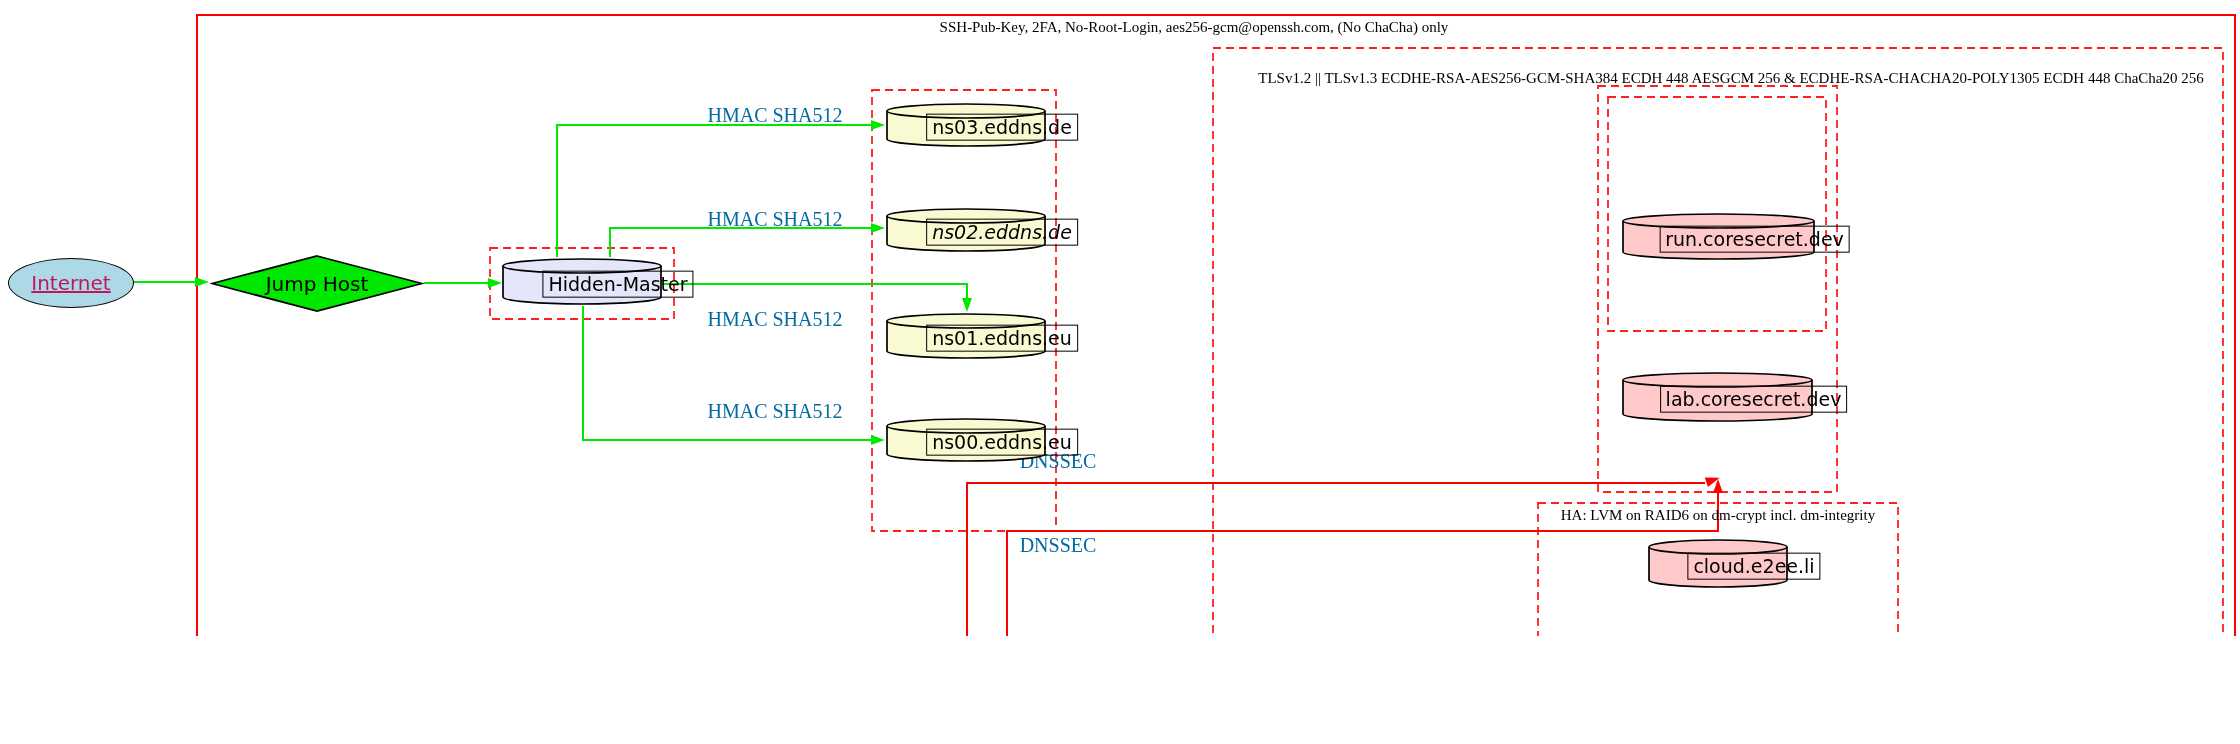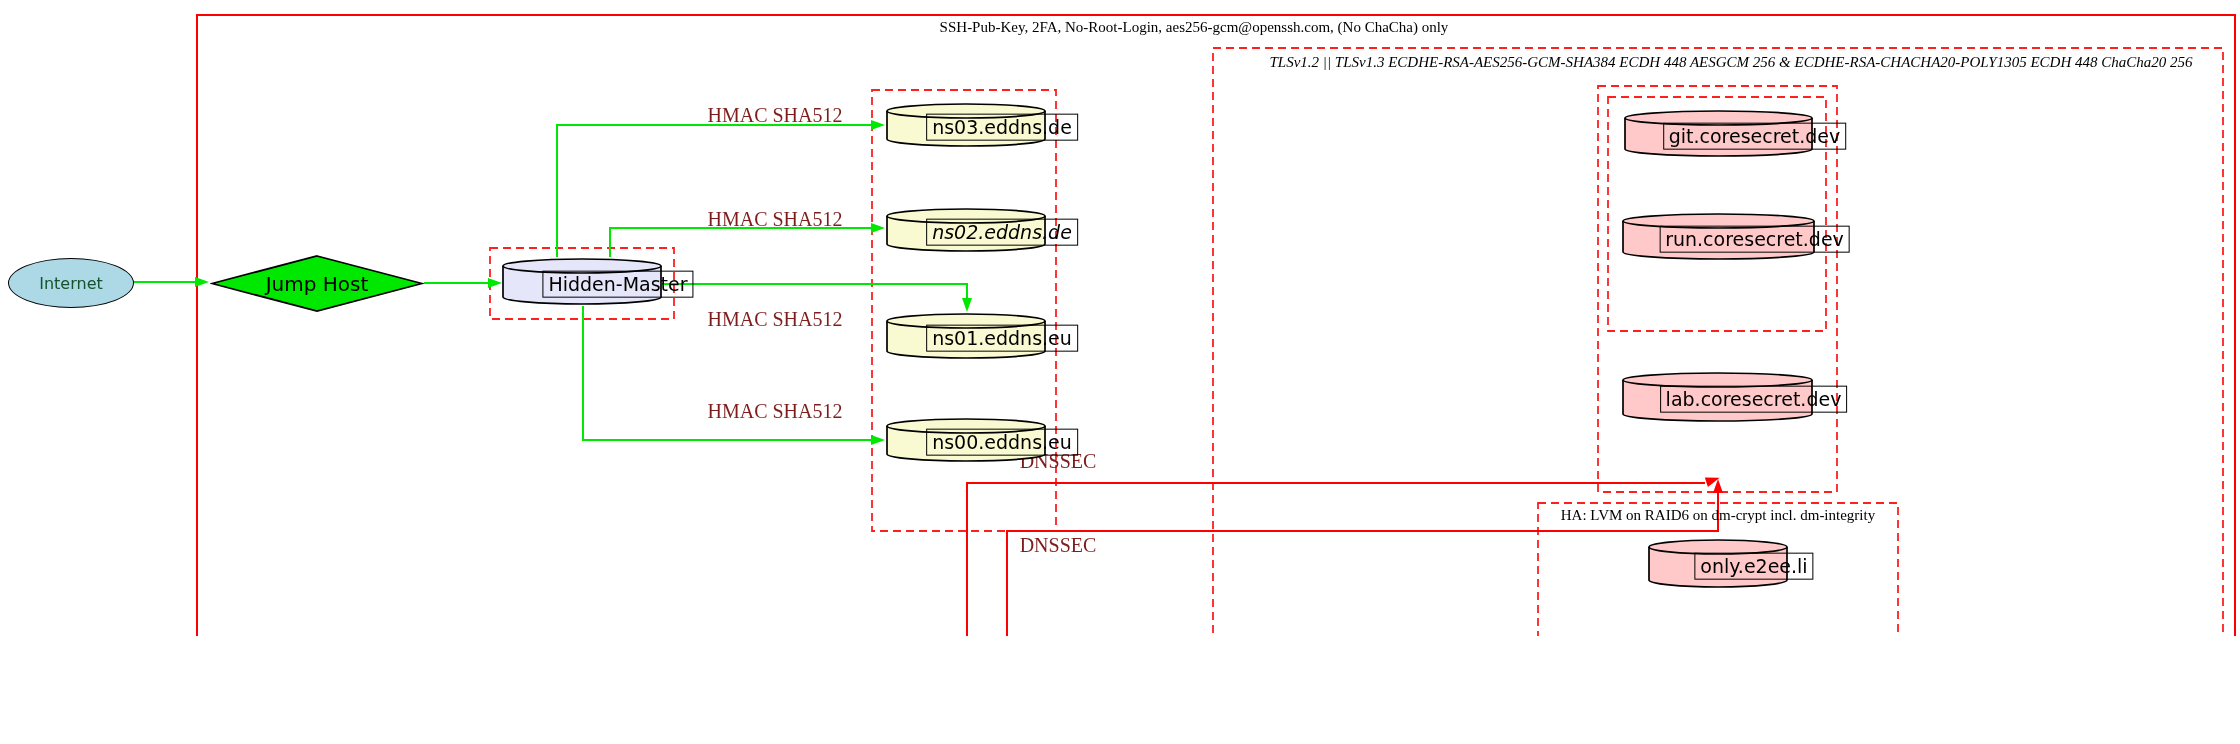--- a/index.html
+++ b/index.html
@@ -1,26 +1,26 @@
 <!DOCTYPE html>
 <html><head>
 <meta charset="utf-8">
 <style>
   html,body{margin:0;padding:0;background:#fff;}
   #canvas{position:relative;width:2240px;height:636px;background:#ffffff;overflow:hidden;
           font-family:"DejaVu Sans",sans-serif;}
   #shapes{position:absolute;left:0;top:0;}
   .node{position:absolute;display:flex;align-items:center;justify-content:center;}
-  .ell{border:1.7px solid #000;border-radius:50%;background:#add8e6;font-size:16px;color:#14532d;}
+  .ell{border:1.7px solid #000;border-radius:50%;background:#add8e6;font-size:20px;color:#be185d;text-decoration:underline;}
   .cyl{display:block;}
   .cyl .lbl{position:absolute;left:50%;top:50%;transform:translate(-50%,-42%);
             border:1.2px solid #000;padding:1px 5px 2px 5px;font-size:19px;white-space:nowrap;color:#000;margin-left:36px;}
   .diamond span{position:absolute;left:0;top:0;width:100%;height:100%;display:flex;
             align-items:center;justify-content:center;font-size:20px;color:#000;}
-  .elabel{position:absolute;color:#7f1d1d;font-family:"Liberation Serif","DejaVu Serif",serif;
+  .elabel{position:absolute;color:#0369a1;font-family:"Liberation Serif","DejaVu Serif",serif;
           font-size:20px;text-align:center;white-space:nowrap;}
   .clabel{position:absolute;color:#000;font-family:"Liberation Serif","DejaVu Serif",serif;
           font-size:15px;text-align:center;white-space:nowrap;}
 </style>
 </head>
 <body>
 
 <div id="canvas">
 
   <svg id="shapes" width="2240" height="744">
@@ -58,21 +58,21 @@
     </g>
     <g fill="#ff0000">
       <polygon points="1720,480 1706,475 1706,485" transform="rotate(-18 1713 480)"></polygon>
       <polygon points="1718,479 1713,493 1723,493"></polygon>
       <polygon points="1714,640 1706,652 1717,655"></polygon>
       <polygon points="1718,641 1713,655 1723,655"></polygon>
     </g>
   </svg>
 
   <div class="clabel" style="left:694px;top:19px;width:1000px;">SSH-Pub-Key, 2FA, No-Root-Login, aes256-gcm@openssh.com, (No ChaCha) only</div>
-  <div class="clabel" style="left:1231px;top:54px;width:1000px;font-style:italic;">TLSv1.2 || TLSv1.3 ECDHE-RSA-AES256-GCM-SHA384 ECDH 448 AESGCM 256 &amp; ECDHE-RSA-CHACHA20-POLY1305 ECDH 448 ChaCha20 256</div>
+  <div class="clabel" style="left:1231px;top:70px;width:1000px;">TLSv1.2 || TLSv1.3 ECDHE-RSA-AES256-GCM-SHA384 ECDH 448 AESGCM 256 &amp; ECDHE-RSA-CHACHA20-POLY1305 ECDH 448 ChaCha20 256</div>
   <div class="clabel" style="left:1540px;top:507px;width:356px;">HA: LVM on RAID6 on dm-crypt incl. dm-integrity</div>
 
   <div class="elabel" style="left:700px;top:104px;width:150px;">HMAC SHA512</div>
   <div class="elabel" style="left:700px;top:208px;width:150px;">HMAC SHA512</div>
   <div class="elabel" style="left:700px;top:308px;width:150px;">HMAC SHA512</div>
   <div class="elabel" style="left:700px;top:400px;width:150px;">HMAC SHA512</div>
   <div class="elabel" style="left:1010px;top:450px;width:96px;">DNSSEC</div>
   <div class="elabel" style="left:1010px;top:534px;width:96px;">DNSSEC</div>
 
   <div class="node ell" style="left:8px;top:258px;width:124px;height:48px;">
@@ -116,46 +116,39 @@
     <span class="lbl">ns01.eddns.eu</span>
   </div>
   <div class="node cyl" style="left:886px;top:417px;width:160px;height:46px;">
       <svg width="160" height="46" style="position:absolute;left:0;top:0">
         <path d="M1 9 A 79 7 0 0 1 159 9 L 159 37 A 79 7 0 0 1 1 37 Z" fill="#fafad2" stroke="#000" stroke-width="1.7"></path>
         <path d="M1 9 A 79 7 0 0 0 159 9" fill="none" stroke="#000" stroke-width="1.7"></path>
       </svg>
     <span class="lbl">ns00.eddns.eu</span>
   </div>
 
-  <div class="node cyl" style="left:1624px;top:109px;width:189px;height:49px;">
-      <svg width="189" height="49" style="position:absolute;left:0;top:0">
-        <path d="M1 9 A 93.5 7 0 0 1 188 9 L 188 40 A 93.5 7 0 0 1 1 40 Z" fill="#ffc9c9" stroke="#000" stroke-width="1.7"></path>
-        <path d="M1 9 A 93.5 7 0 0 0 188 9" fill="none" stroke="#000" stroke-width="1.7"></path>
-      </svg>
-    <span class="lbl">git.coresecret.dev</span>
-  </div>
   <div class="node cyl" style="left:1622px;top:212px;width:193px;height:49px;">
       <svg width="193" height="49" style="position:absolute;left:0;top:0">
         <path d="M1 9 A 95.5 7 0 0 1 192 9 L 192 40 A 95.5 7 0 0 1 1 40 Z" fill="#ffc9c9" stroke="#000" stroke-width="1.7"></path>
         <path d="M1 9 A 95.5 7 0 0 0 192 9" fill="none" stroke="#000" stroke-width="1.7"></path>
       </svg>
     <span class="lbl">run.coresecret.dev</span>
   </div>
   <div class="node cyl" style="left:1622px;top:371px;width:191px;height:52px;">
       <svg width="191" height="52" style="position:absolute;left:0;top:0">
         <path d="M1 9 A 94.5 7 0 0 1 190 9 L 190 43 A 94.5 7 0 0 1 1 43 Z" fill="#ffc9c9" stroke="#000" stroke-width="1.7"></path>
         <path d="M1 9 A 94.5 7 0 0 0 190 9" fill="none" stroke="#000" stroke-width="1.7"></path>
       </svg>
     <span class="lbl">lab.coresecret.dev</span>
   </div>
   <div class="node cyl" style="left:1648px;top:538px;width:140px;height:51px;">
       <svg width="140" height="51" style="position:absolute;left:0;top:0">
         <path d="M1 9 A 69 7 0 0 1 139 9 L 139 42 A 69 7 0 0 1 1 42 Z" fill="#ffc9c9" stroke="#000" stroke-width="1.7"></path>
         <path d="M1 9 A 69 7 0 0 0 139 9" fill="none" stroke="#000" stroke-width="1.7"></path>
       </svg>
-    <span class="lbl">only.e2ee.li</span>
+    <span class="lbl">cloud.e2ee.li</span>
   </div>
 
   <div class="node ell" style="left:888px;top:690px;width:160px;height:46px;">
     <span>TLS/HTTPS</span>
   </div>
 
 </div>
 
 </body></html>

